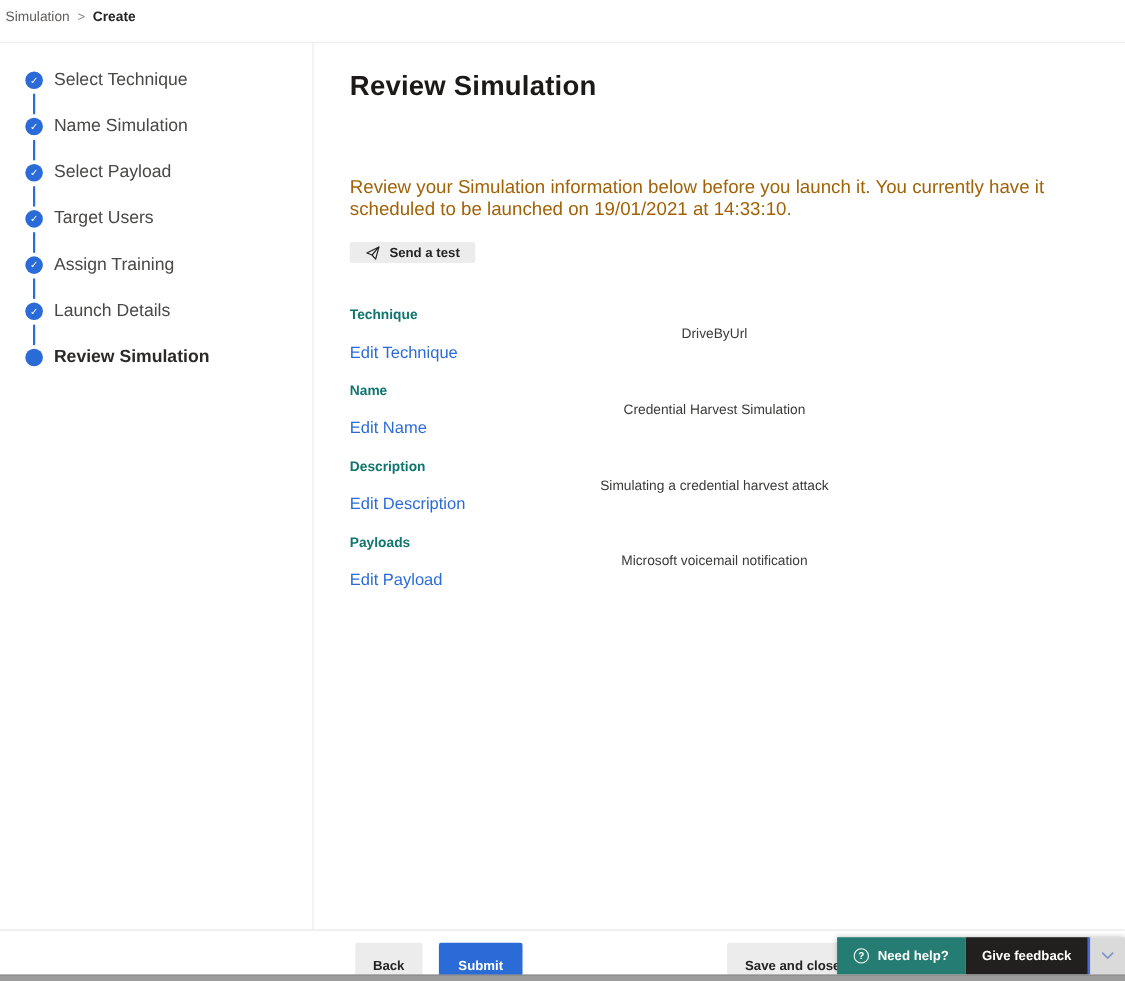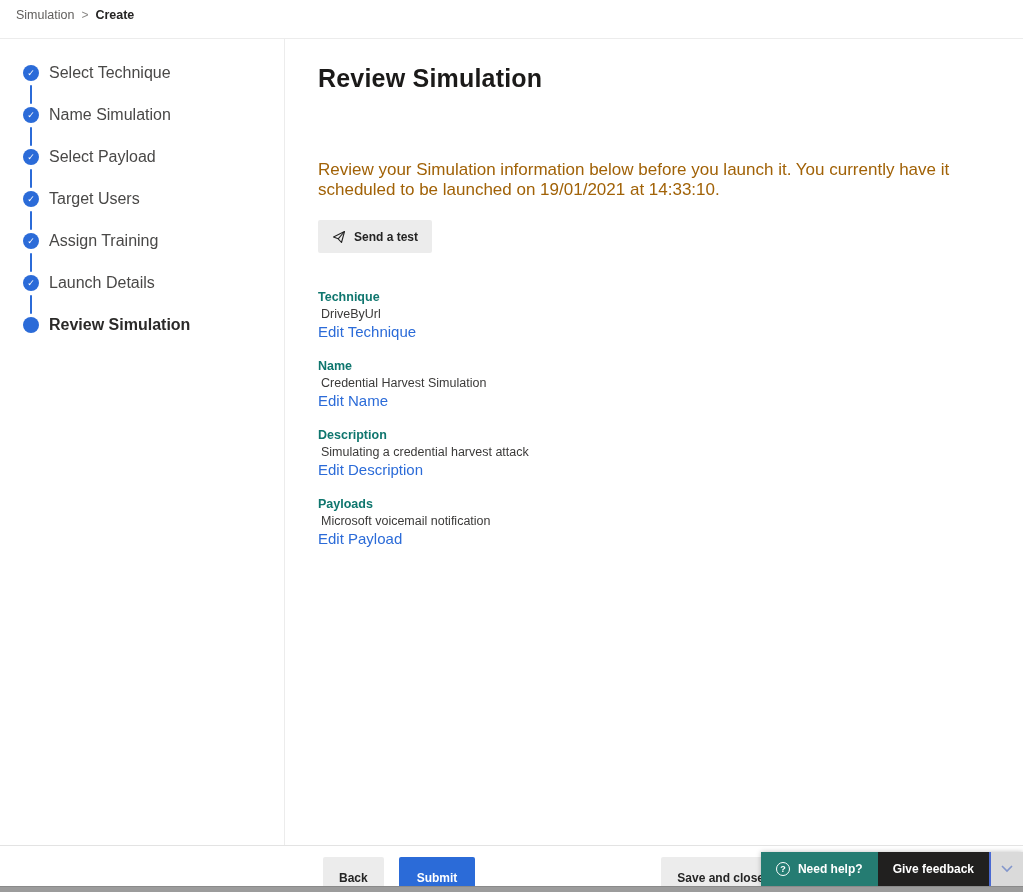--- a/index.html
+++ b/index.html
@@ -10,21 +10,21 @@
     background:#ffffff;
     color:#323130;
     overflow:hidden;
   }
 
   
   .breadcrumb-bar{
     position:absolute; top:0; left:0; right:0; height:39px;
     border-bottom:1px solid #ececec;
     display:flex; align-items:flex-start;
-    padding:8px 0 0 16px;
+    padding:8px 0 0 5px;
     background:#fff;
   }
   .crumb{ font-size:12.5px; color:#605e5c; cursor:pointer; }
   .crumb-sep{ font-size:12px; color:#8a8886; margin:0 7px; }
   .crumb-current{ font-size:12.5px; color:#252423; font-weight:700; }
 
   
   .wizard-rail{
     position:absolute; top:39px; left:0; width:285px; height:806px;
     border-right:1px solid #ececec;
@@ -59,29 +59,29 @@
   .page-title{
     font-size:25px; font-weight:700; color:#1b1a19; letter-spacing:.2px;
   }
   .intro{
     margin-top:67px; max-width:662px;
     font-size:17px; line-height:20px; color:#a16207;
   }
   .send-test-btn{
     margin-top:20px;
     display:inline-flex; align-items:center; gap:8px;
-    height:33px; padding:0 14px;
+    height:19px; padding:0 14px;
     background:#ececec; border:none; border-radius:2px;
     font-family:inherit; font-size:12px; font-weight:600; color:#242424;
     cursor:pointer;
   }
   .sections{ margin-top:36px; }
   .section{ margin-bottom:17px; }
   .section-label{ font-size:12.5px; font-weight:700; color:#0f766e; line-height:17px; }
-  .section-value{ font-size:12.5px; color:#3b3a39; line-height:17px; padding-left:3px; }
+  .section-value{ font-size:12.5px; color:#3b3a39; line-height:17px; padding-left:3px;text-align:center; }
   .edit-link{ font-size:15px; color:#2b6bd8; line-height:17px; display:inline-block; cursor:pointer; text-decoration:none; }
 
   
   .footer{
     position:absolute; left:0; right:0; bottom:6px; height:41px;
     border-top:1px solid #e3e3e3; background:#fff;
   }
   .footer-left{ position:absolute; left:323px; top:11px; display:flex; gap:15px; }
   .footer-right{ position:absolute; right:243px; top:11px; display:flex; gap:16px;flex-direction:column; }
   .btn{

